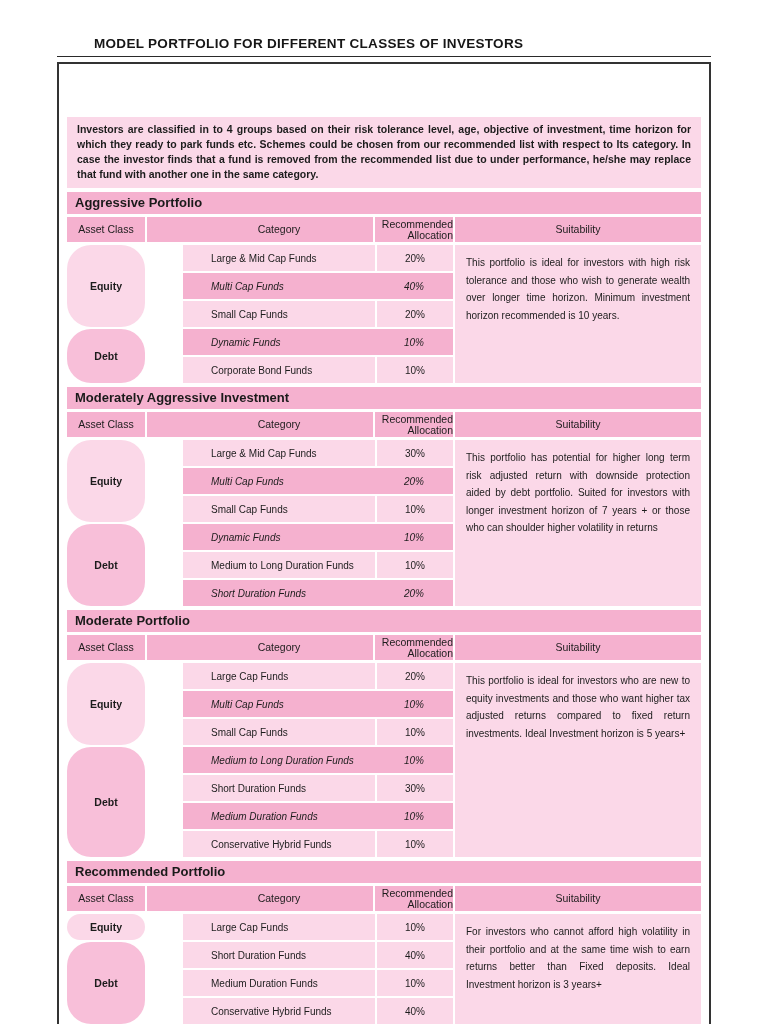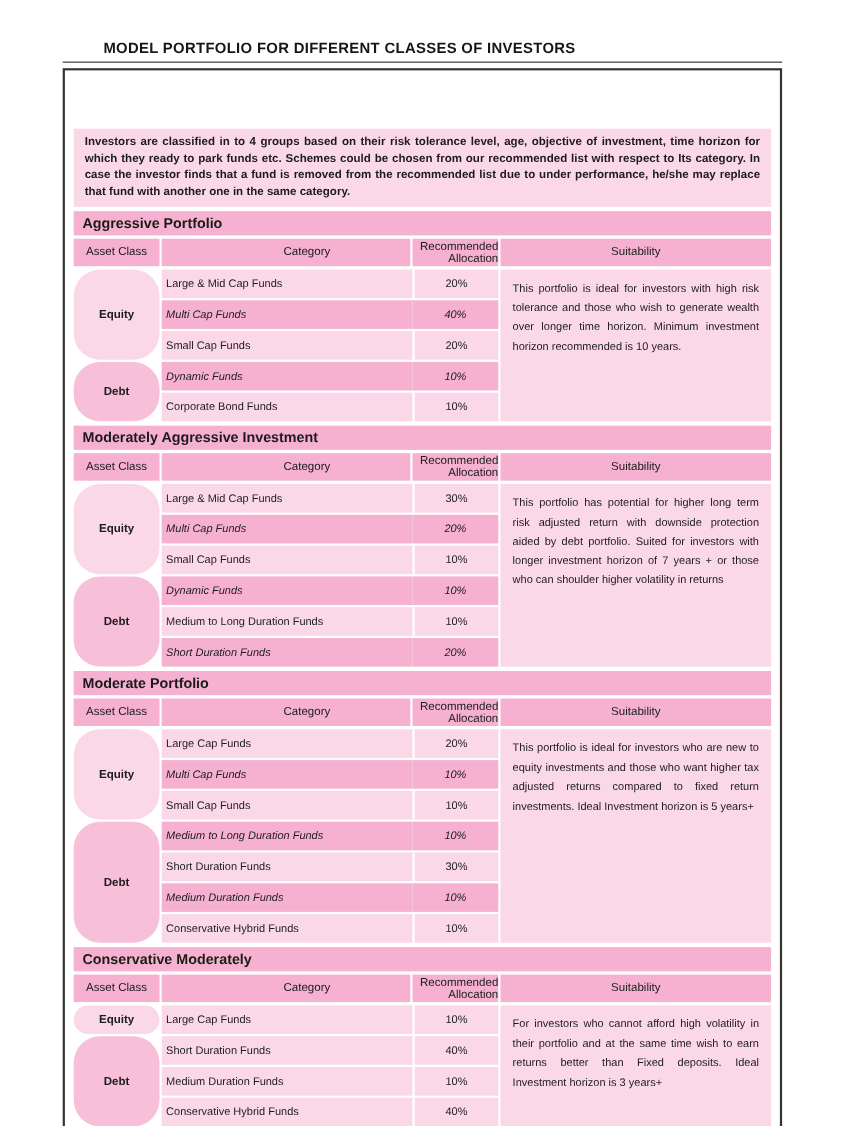--- a/index.html
+++ b/index.html
@@ -82,22 +82,23 @@
   }
   .bg-light { background: var(--light); }
   .bg-debt  { background: var(--debt); }
 
   .col-main { flex: 1; display: flex; flex-direction: column; gap: 2px; }
   .row { display: flex; height: 26px; }
   .cell-cat {
     flex: 1;
     display: flex;
     align-items: center;
-    padding-left: 4px;
+    padding-left: 28px;
     font-size: 10px;
+    margin-left: 36px;
   }
   .cell-alloc {
     width: 78px;
     display: flex;
     align-items: center;
     justify-content: center;
     font-size: 10px;
   }
   .row.light .cell-cat,  .row.light .cell-alloc  { background: var(--light); }
   .row.light .cell-alloc { border-left: 2px solid #ffffff; }
@@ -254,21 +255,21 @@
                 <div class="cell-alloc">10%</div>
               </div>
             </div>
       <div class="col-suit">
         <div class="suit-cell">This portfolio is ideal for investors who are new to equity investments and those who want higher tax adjusted returns compared to fixed return investments. Ideal Investment horizon is 5 years+</div>
       </div>
     </div>
   </section>
 
   <section class="portfolio">
-    <div class="section-bar">Conservative Moderately</div>
+    <div class="section-bar">Recommended Portfolio</div>
     <div class="thead">
       <div class="th th-asset">Asset Class</div>
       <div class="th th-cat">Category</div>
       <div class="th th-alloc">Recommended Allocation</div>
       <div class="th th-suit">Suitability</div>
     </div>
     <div class="tbody">
       <div class="col-asset">
               <div class="asset-cell bg-light" style="height: 26px;">Equity</div>
               <div class="asset-cell bg-debt" style="height: 82px;">Debt</div>

